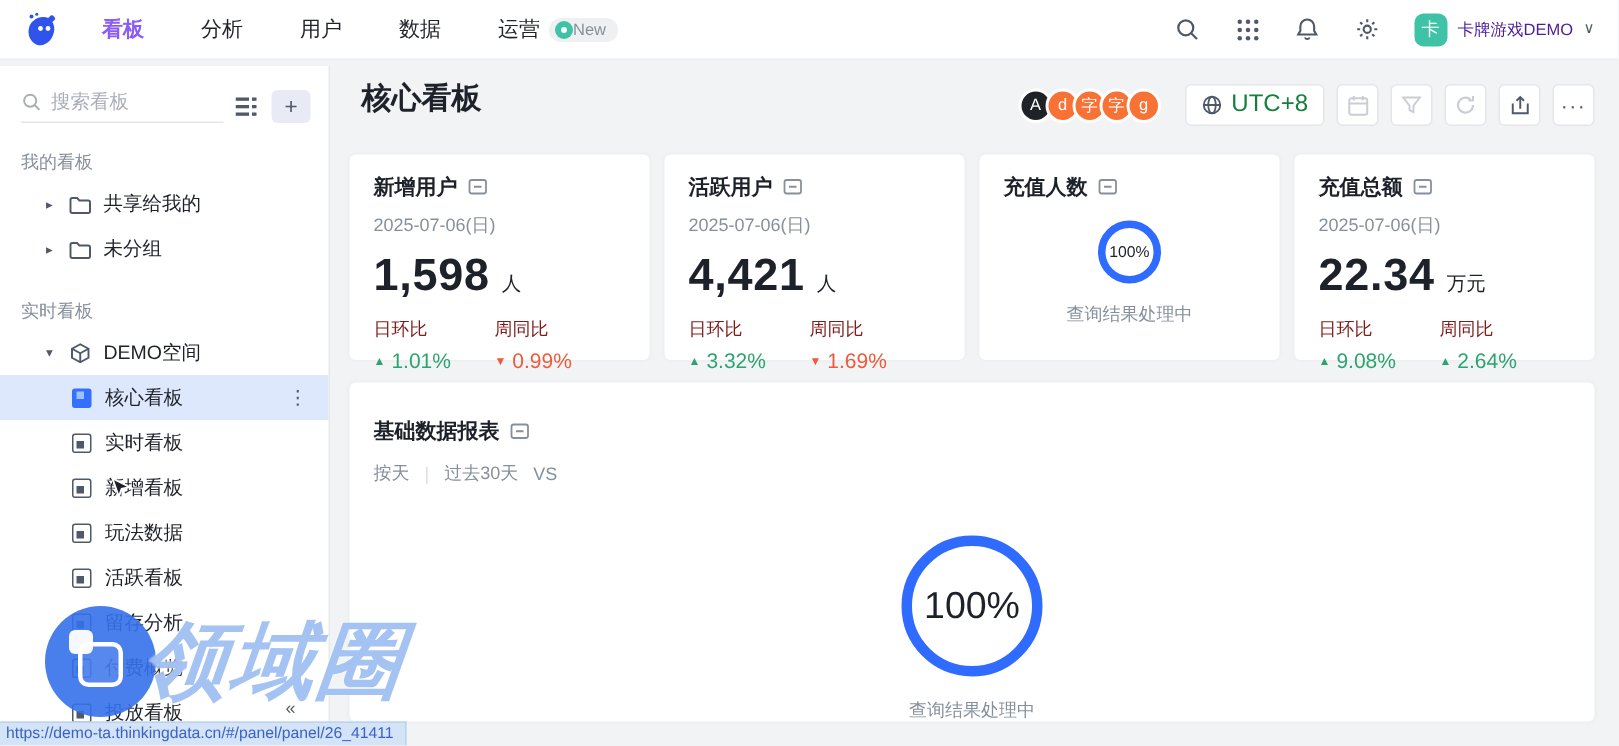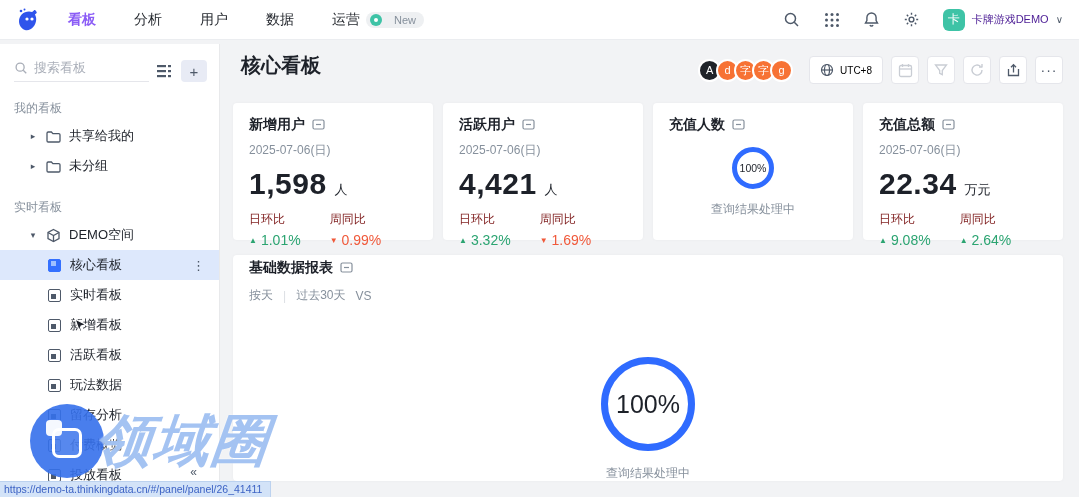--- a/index.html
+++ b/index.html
@@ -7,21 +7,21 @@
     font-family:"Liberation Sans","DejaVu Sans",sans-serif; background:#f2f3f5; color:#1d2129; }
   .page { position:relative; width:1079px; height:497px; }
 
   
   .navbar { position:absolute; top:0; left:0; right:0; height:40px; background:#fff;
     border-bottom:1px solid #ebedf0; display:flex; align-items:center; padding:0 16px; z-index:20; }
   .logo { width:26px; height:26px; margin-right:26px; position:relative; }
   .nav-menu { display:flex; align-items:center; gap:38px; }
   .nav-item { font-size:14px; color:#1f2329; cursor:pointer; display:flex; align-items:center; gap:6px; }
   .nav-item.active { color:#8b5cf6; font-weight:700; }
-  .nav-badge { display:inline-flex; align-items:center; gap:12px; background:#eef0f2; border-radius:10px;
+  .nav-badge { display:inline-flex; align-items:center; gap:0; background:#eef0f2; border-radius:10px;
     padding:2px 8px 2px 4px; font-size:11px; color:#86909c; }
   .nav-badge .dot { width:12px; height:12px; border-radius:50%; background:#3ec3a6; position:relative; }
   .nav-badge .dot::after { content:""; position:absolute; left:4px; top:4px; width:4px; height:4px; border-radius:50%; background:#fff; }
   .nav-right { margin-left:auto; display:flex; align-items:center; gap:22px; }
   .nav-icon { width:18px; height:18px; display:flex; align-items:center; justify-content:center; color:#4e5969; cursor:pointer; }
   .nav-icon svg { display:block; }
   .account { display:flex; align-items:center; gap:7px; cursor:pointer; }
   .account-avatar { width:22px; height:22px; border-radius:6px; background:#3ec3a6; color:#fff;
     font-size:12px; display:flex; align-items:center; justify-content:center; }
   .account-name { font-size:11px; color:#4c1d95; }
@@ -64,21 +64,21 @@
   .update-status { color:#2cb5a5; border-bottom:1px dashed #7fd0c6; padding-bottom:1px; margin-left:2px; cursor:pointer; }
   .toolbar { display:flex; align-items:center; gap:8px; height:28px; margin-top:4px; }
   .avatar-stack { display:flex; margin-right:8px; }
   .avt { width:23px; height:23px; border-radius:50%; border:2px solid #fff; color:#fff; font-size:11px;
     display:flex; align-items:center; justify-content:center; margin-left:-5px; cursor:pointer; }
   .avt:first-child { margin-left:0; }
   .avt.dark { background:#1f2329; }
   .avt.orange { background:#f77234; }
   .tbtn { height:28px; background:#fff; border:1px solid #e5e6eb; border-radius:4px; display:flex;
     align-items:center; justify-content:center; cursor:pointer; color:#4e5969; }
-  .tbtn.wide { padding:0 10px; gap:6px; font-size:10px; color:#000000; }
+  .tbtn.wide { padding:0 10px; gap:6px; font-size:16px; color:#15803d; }
   .tbtn.sq { width:28px; }
   .tbtn.dim { color:#c9cdd4; }
   .tbtn .more-txt { font-size:14px; letter-spacing:1px; color:#4e5969; line-height:1; }
 
   
   .cards { position:absolute; left:12px; right:16px; top:63px; display:grid;
     grid-template-columns:1fr 1fr 1fr 1fr; gap:10px; }
   .card { background:#fff; border-radius:4px; padding:13px 16px; height:137px; box-shadow:0 0 3px rgba(29,33,41,.04); position:relative; }
   .card-title-row { display:flex; align-items:center; gap:7px; }
   .card-title { font-size:14px; font-weight:700; color:#1d2129; }
@@ -94,21 +94,21 @@
   .delta .arr { font-size:8px; margin-right:4px; }
   .delta.up { color:#2ba471; }
   .delta.down { color:#f0593a; }
   .ring-wrap { position:absolute; left:0; right:0; top:44px; display:flex; flex-direction:column; align-items:center; }
   .ring-sm { width:42px; height:42px; border:5px solid #2f6bff; border-radius:50%; display:flex;
     align-items:center; justify-content:center; font-size:10.5px; color:#1d2129; background:#fff; }
   .ring-status { margin-top:12px; font-size:12px; color:#86909c; }
 
   
   .report { position:absolute; left:12px; right:16px; top:215px; bottom:16px; background:#fff;
-    border-radius:4px; padding:4px 16px; box-shadow:0 0 3px rgba(29,33,41,.04); }
+    border-radius:4px; padding:24px 16px; box-shadow:0 0 3px rgba(29,33,41,.04); }
   .report-filters { margin-top:10px; display:flex; align-items:center; gap:10px; font-size:12px; color:#86909c; }
   .report-filters .sep { color:#dcdfe3; }
   .report-center { position:absolute; left:0; right:0; top:102px; display:flex; flex-direction:column; align-items:center; }
   .ring-lg { width:94px; height:94px; border:7px solid #2f6bff; border-radius:50%; display:flex;
     align-items:center; justify-content:center; font-size:25px; font-weight:500; color:#1d2129; background:#fff; }
   .report-status { margin-top:14px; font-size:12px; color:#86909c; }
 
   
   .watermark { position:absolute; left:30px; top:404px; z-index:40; display:flex; align-items:center; pointer-events:none; }
   .wm-circle { width:74px; height:74px; border-radius:50%; background:rgba(53,112,235,.9); position:relative; flex:none; }
@@ -263,25 +263,25 @@
     <div class="board-row">
       <span class="bicon"></span>
       <span class="txt">实时看板</span>
     </div>
     <div class="board-row">
       <span class="bicon"></span>
       <span class="txt">新增看板</span>
     </div>
     <div class="board-row">
       <span class="bicon"></span>
+      <span class="txt">玩法数据</span>
+    </div>
+    <div class="board-row">
+      <span class="bicon"></span>
       <span class="txt">活跃看板</span>
-    </div>
-    <div class="board-row">
-      <span class="bicon"></span>
-      <span class="txt">玩法数据</span>
     </div>
     <div class="board-row">
       <span class="bicon"></span>
       <span class="txt">留存分析</span>
     </div>
     <div class="board-row">
       <span class="bicon"></span>
       <span class="txt">付费概览</span>
     </div>
     <div class="board-row">

